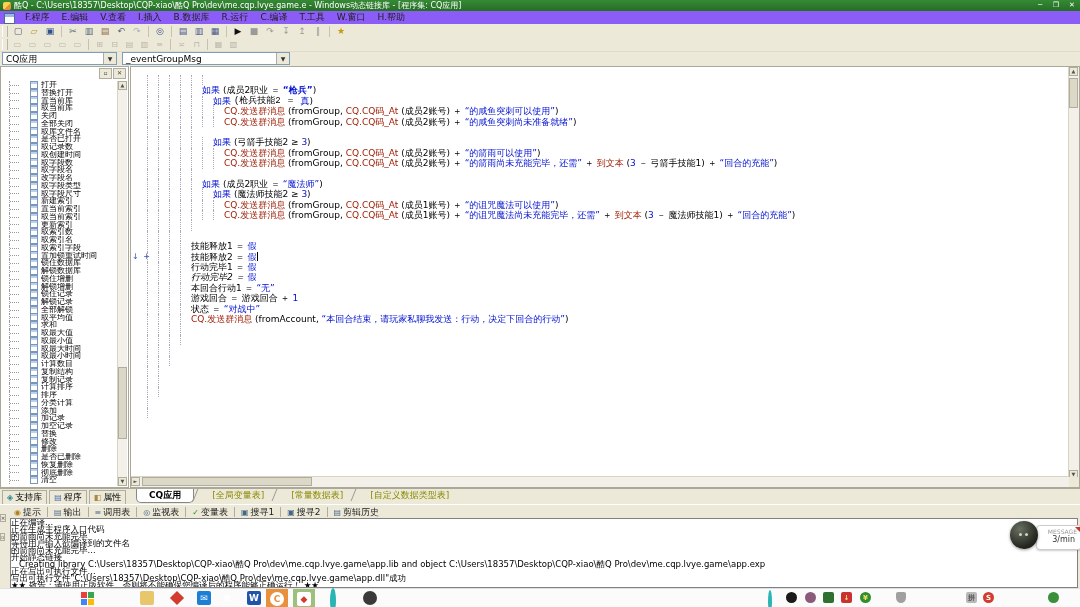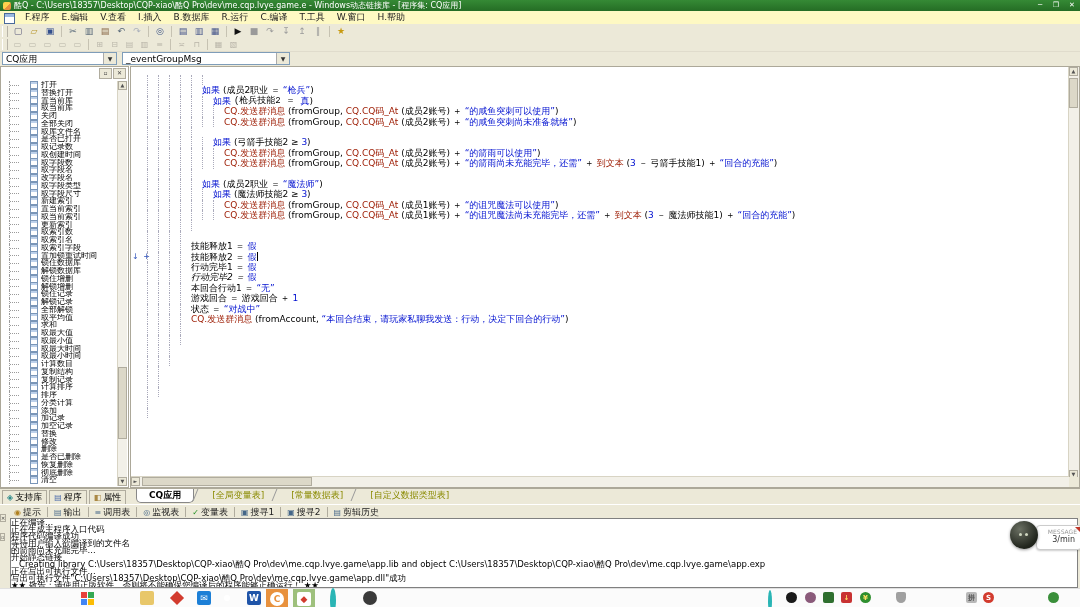--- a/index.html
+++ b/index.html
@@ -5,21 +5,21 @@
   html,body{margin:0;padding:0;}
   body{width:1080px;height:607px;position:relative;overflow:hidden;background:#ece9d8;
        font-family:"DejaVu Sans","Liberation Sans",sans-serif;-webkit-font-smoothing:none;}
   
   #titlebar{position:absolute;left:0;top:0;width:1080px;height:11px;background:linear-gradient(#358a35,#256d25);
             color:#fff;font-size:8px;line-height:11px;display:flex;align-items:center;}
   #titlebar .appico{width:8px;height:8px;margin:0 3px;background:linear-gradient(135deg,#ffd24d 0 50%,#e8913d 50%);border-radius:2px;flex:none;}
   #titlebar .ttl{white-space:nowrap;overflow:hidden;flex:1;}
   #titlebar .wbtn{width:16px;text-align:center;font-size:7px;color:#fff;flex:none;cursor:default;}
   
-  #menubar{position:absolute;left:0;top:11px;width:1080px;height:13px;background:#fef9c3;border-bottom:5px solid #be185d;
+  #menubar{position:absolute;left:0;top:11px;width:1080px;height:13px;background:#8b5cf6;border-bottom:5px solid #be185d;
            display:flex;align-items:flex-end;font-size:9px;color:#222;}
   #menubar .mdiico{width:9px;height:9px;margin:0 4px;border:1px solid #4a6a9a;background:linear-gradient(#9ab8e0 0 3px,#fff 3px);flex:none;}
   #menubar .mitem{padding:0 6px;white-space:nowrap;}
   
   .tbar{position:absolute;left:0;width:1080px;background:#ece9d8;display:flex;align-items:center;}
   #toolbar1{top:24px;height:14px;border-bottom:1px solid #e0dccc;}
   #toolbar2{top:38px;height:13px;border-bottom:1px solid #e0dccc;}
   .tico{width:12px;height:12px;margin:0 1px;font-size:9px;line-height:12px;text-align:center;border:1px solid transparent;flex:none;}
   .tico.dis{color:#b8b4a8 !important;}
   #toolbar2 .tico{width:11px;height:11px;font-size:8px;line-height:11px;}
@@ -472,21 +472,21 @@
     <div id="treescroll">
       <span class="sbtn up">▲</span>
       <span class="thumb"></span>
       <span class="sbtn dn">▼</span>
     </div>
   </div>
 
   <div id="editor">
     <div id="code">
         <div class="cl"><i class="ig"></i><i class="ig"></i><i class="ig"></i><i class="ig"></i><i class="ig"></i><i class="ig"></i></div>
-        <div class="cl"><i class="ig"></i><i class="ig"></i><i class="ig"></i><i class="ig"></i><i class="ig"></i><span style="color: rgb(0, 16, 208);">如果 </span><span style="color: rgb(0, 0, 0);">(成员2职业 ＝ </span><span style="color: rgb(0, 16, 208);">“枪兵”</span><span style="color: rgb(0, 0, 0);">)</span></div>
+        <div class="cl"><i class="ig"></i><i class="ig"></i><i class="ig"></i><i class="ig"></i><i class="ig"></i><span style="color: rgb(0, 16, 208);">如果 </span><span style="color: rgb(0, 0, 0);">(成员2职业 ＝ </span><span style="color: rgb(0, 16, 208); font-weight: bold;">“枪兵”</span><span style="color: rgb(0, 0, 0);">)</span></div>
         <div class="cl"><i class="ig"></i><i class="ig"></i><i class="ig"></i><i class="ig"></i><i class="ig"></i><i class="ig"></i><span style="color: rgb(0, 16, 208);">如果 </span><span style="color: rgb(0, 0, 0); font-family: Liberation Mono, monospace;">(枪兵技能2 ＝ </span><span style="color: rgb(0, 16, 208);">真</span><span style="color: rgb(0, 0, 0);">)</span></div>
         <div class="cl"><i class="ig"></i><i class="ig"></i><i class="ig"></i><i class="ig"></i><i class="ig"></i><i class="ig"></i><i class="ig"></i><span style="color: rgb(156, 26, 0);">CQ.发送群消息 </span><span style="color: rgb(0, 0, 0);">(fromGroup, </span><span style="color: rgb(156, 26, 0);">CQ.CQ码_At </span><span style="color: rgb(0, 0, 0);">(成员2账号) ＋ </span><span style="color: rgb(0, 16, 208);">“的咸鱼突刺可以使用”</span><span style="color: rgb(0, 0, 0);">)</span></div>
         <div class="cl"><i class="ig"></i><i class="ig"></i><i class="ig"></i><i class="ig"></i><i class="ig"></i><i class="ig"></i><i class="ig"></i><span style="color: rgb(156, 26, 0);">CQ.发送群消息 </span><span style="color: rgb(0, 0, 0);">(fromGroup, </span><span style="color: rgb(156, 26, 0);">CQ.CQ码_At </span><span style="color: rgb(0, 0, 0);">(成员2账号) ＋ </span><span style="color: rgb(0, 16, 208);">“的咸鱼突刺尚未准备就绪”</span><span style="color: rgb(0, 0, 0);">)</span></div>
         <div class="cl"><i class="ig"></i><i class="ig"></i><i class="ig"></i><i class="ig"></i><i class="ig"></i></div>
         <div class="cl"><i class="ig"></i><i class="ig"></i><i class="ig"></i><i class="ig"></i><i class="ig"></i><i class="ig"></i><span style="color: rgb(0, 16, 208);">如果 </span><span style="color: rgb(0, 0, 0);">(弓箭手技能2 ≥ </span><span style="color: rgb(0, 16, 208);">3</span><span style="color: rgb(0, 0, 0);">)</span></div>
         <div class="cl"><i class="ig"></i><i class="ig"></i><i class="ig"></i><i class="ig"></i><i class="ig"></i><i class="ig"></i><i class="ig"></i><span style="color: rgb(156, 26, 0);">CQ.发送群消息 </span><span style="color: rgb(0, 0, 0);">(fromGroup, </span><span style="color: rgb(156, 26, 0);">CQ.CQ码_At </span><span style="color: rgb(0, 0, 0);">(成员2账号) ＋ </span><span style="color: rgb(0, 16, 208);">“的箭雨可以使用”</span><span style="color: rgb(0, 0, 0);">)</span></div>
         <div class="cl"><i class="ig"></i><i class="ig"></i><i class="ig"></i><i class="ig"></i><i class="ig"></i><i class="ig"></i><i class="ig"></i><span style="color: rgb(156, 26, 0);">CQ.发送群消息 </span><span style="color: rgb(0, 0, 0);">(fromGroup, </span><span style="color: rgb(156, 26, 0);">CQ.CQ码_At </span><span style="color: rgb(0, 0, 0);">(成员2账号) ＋ </span><span style="color: rgb(0, 16, 208);">“的箭雨尚未充能完毕，还需”</span><span style="color: rgb(0, 0, 0);"> ＋ </span><span style="color: rgb(156, 26, 0);">到文本 </span><span style="color: rgb(0, 0, 0);">(</span><span style="color: rgb(0, 16, 208);">3</span><span style="color: rgb(0, 0, 0);"> － 弓箭手技能1) ＋ </span><span style="color: rgb(0, 16, 208);">“回合的充能”</span><span style="color: rgb(0, 0, 0);">)</span></div>
         <div class="cl"><i class="ig"></i><i class="ig"></i><i class="ig"></i><i class="ig"></i><i class="ig"></i></div>
         <div class="cl"><i class="ig"></i><i class="ig"></i><i class="ig"></i><i class="ig"></i><i class="ig"></i><span style="color: rgb(0, 16, 208);">如果 </span><span style="color: rgb(0, 0, 0);">(成员2职业 ＝ </span><span style="color: rgb(0, 16, 208);">“魔法师”</span><span style="color: rgb(0, 0, 0);">)</span></div>
         <div class="cl"><i class="ig"></i><i class="ig"></i><i class="ig"></i><i class="ig"></i><i class="ig"></i><i class="ig"></i><span style="color: rgb(0, 16, 208);">如果 </span><span style="color: rgb(0, 0, 0);">(魔法师技能2 ≥ </span><span style="color: rgb(0, 16, 208);">3</span><span style="color: rgb(0, 0, 0);">)</span></div>
@@ -591,21 +591,21 @@
     </span>
     <span class="vsep"></span>
     <span class="obtn">
       <span class="og" style="color: rgb(68, 102, 136);">▤</span>
       <span>剪辑历史</span>
     </span>
   </div>
 <div id="output">
     <div class="ol">正在编译...</div>
     <div class="ol">正在生成主程序入口代码</div>
-    <div class="ol">程序代码编译成功</div>
+    <div class="ol">的箭雨尚未充能完毕</div>
     <div class="ol">等待用户输入欲编译到的文件名</div>
     <div class="ol">的箭雨尚未充能完毕...</div>
     <div class="ol">开始静态链接</div>
     <div class="ol">   Creating library C:\Users\18357\Desktop\CQP-xiao\酷Q Pro\dev\me.cqp.lvye.game\app.lib and object C:\Users\18357\Desktop\CQP-xiao\酷Q Pro\dev\me.cqp.lvye.game\app.exp</div>
     <div class="ol">正在写出可执行文件...</div>
     <div class="ol">写出可执行文件"C:\Users\18357\Desktop\CQP-xiao\酷Q Pro\dev\me.cqp.lvye.game\app.dll"成功</div>
     <div class="ol">★★ 敬告：请使用正版软件，否则将不能确保您编译后的程序能够正确运行！ ★★</div>
   </div>
 
 <div id="widget">

